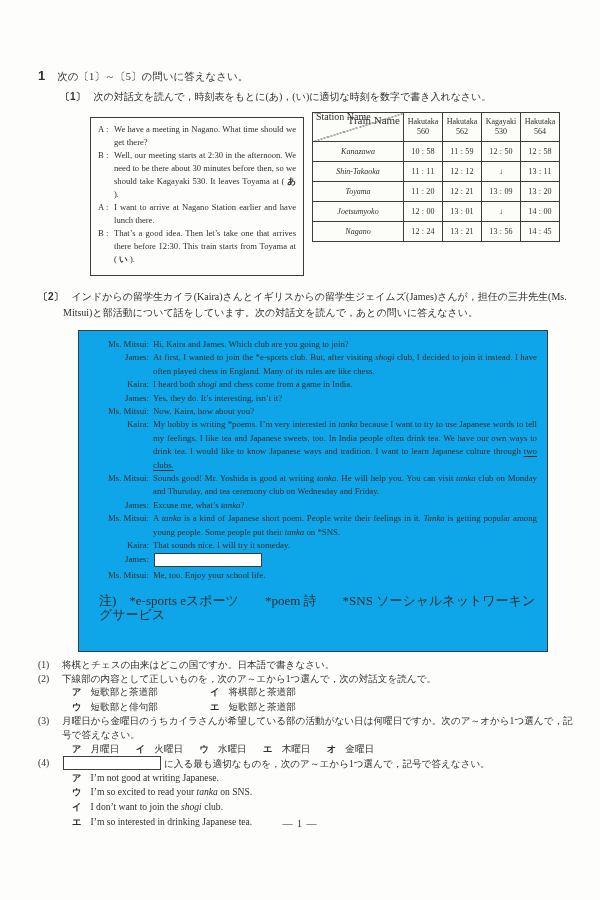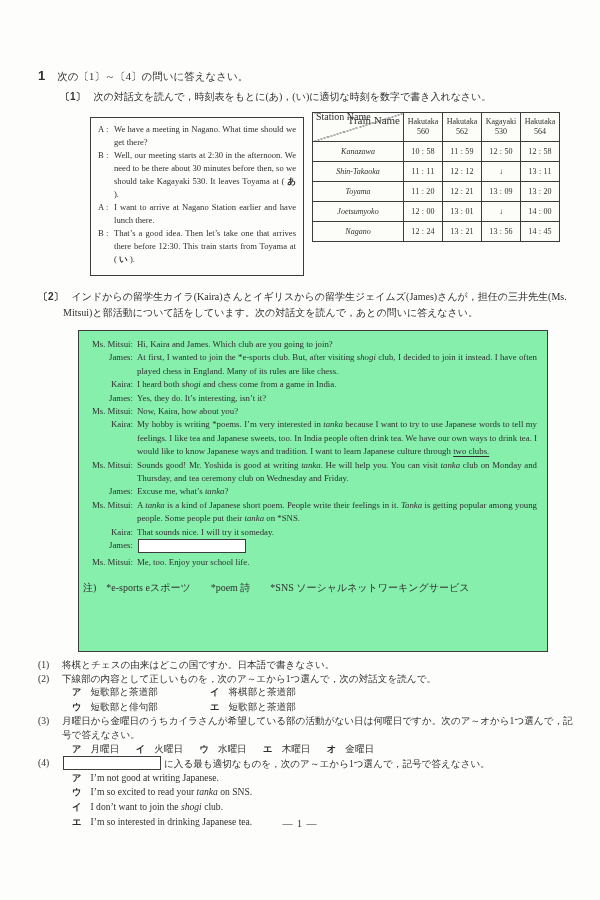--- a/index.html
+++ b/index.html
@@ -50,34 +50,34 @@
   
   .sec2-intro{
     position:absolute;top:289px;left:38px;width:530px;
     font-size:10px;line-height:16px;
     padding-left:25px;text-indent:-25px;
   }
 
   
   .dbox2{
     position:absolute;top:330px;left:78px;width:470px;height:322px;
-    border:1px solid #3c3c3c;background:#86efac;
-    padding:7px 10px 0 0;box-sizing:border-box;
+    border:1px solid #3c3c3c;background:#0ea5e9;
+    padding:7px 10px 0 16px;box-sizing:border-box;
     font-size:8.8px;line-height:13.4px;
   }
   .dline{display:flex;}
   .spk{flex:none;width:54px;text-align:right;white-space:pre;}
   .txt{flex:1;margin-left:4px;text-align:justify;}
   .ul{text-decoration:underline;text-underline-offset:2px;}
   .blank-box{
     display:inline-block;width:106px;height:12px;
     border:1px solid #3c3c3c;background:#fff;
     vertical-align:-2px;margin:0 3px 0 1px;
   }
-  .note{margin-top:12px;font-size:10px;padding-left:4px;}
+  .note{margin-top:12px;font-size:13px;padding-left:4px;}
 
   
   .questions{position:absolute;top:658px;left:38px;width:542px;font-size:9.6px;line-height:13.6px;}
   .q{display:flex;margin-bottom:0px;}
   .qn{flex:none;width:24px;}
   .qt{flex:1;}
   .kana{font-family:"Liberation Sans","DejaVu Sans",sans-serif;font-weight:700;font-size:9.3px;}
   .optgrid2{margin-left:34px;display:grid;grid-template-columns:138px auto;line-height:13.6px;}
   .optrow{margin-left:34px;}
   .optrow .opt{margin-right:14px;}
@@ -89,21 +89,21 @@
   
   .footer{position:absolute;top:818px;left:0;width:600px;text-align:center;font-size:10px;letter-spacing:1px;}
   em{font-style:italic;}
 </style>
 </head>
 <body>
 
 <div class="page">
 
   <div class="main-q">
-    <span class="qnum-big">1</span><span>次の〔1〕～〔4〕の問いに答えなさい。</span>
+    <span class="qnum-big">1</span><span>次の〔1〕～〔5〕の問いに答えなさい。</span>
   </div>
 
   <div class="sub-head" id="subq1">
     <span class="sub-label">〔1〕</span><span>次の対話文を読んで，時刻表をもとに(あ)，(い)に適切な時刻を数字で書き入れなさい。</span>
   </div>
 
   <div class="dbox1">
     <div class="d1line">
       <span class="d1spk">A :</span>
       <span class="d1txt">We have a meeting in Nagano.  What time should we get there?</span>

